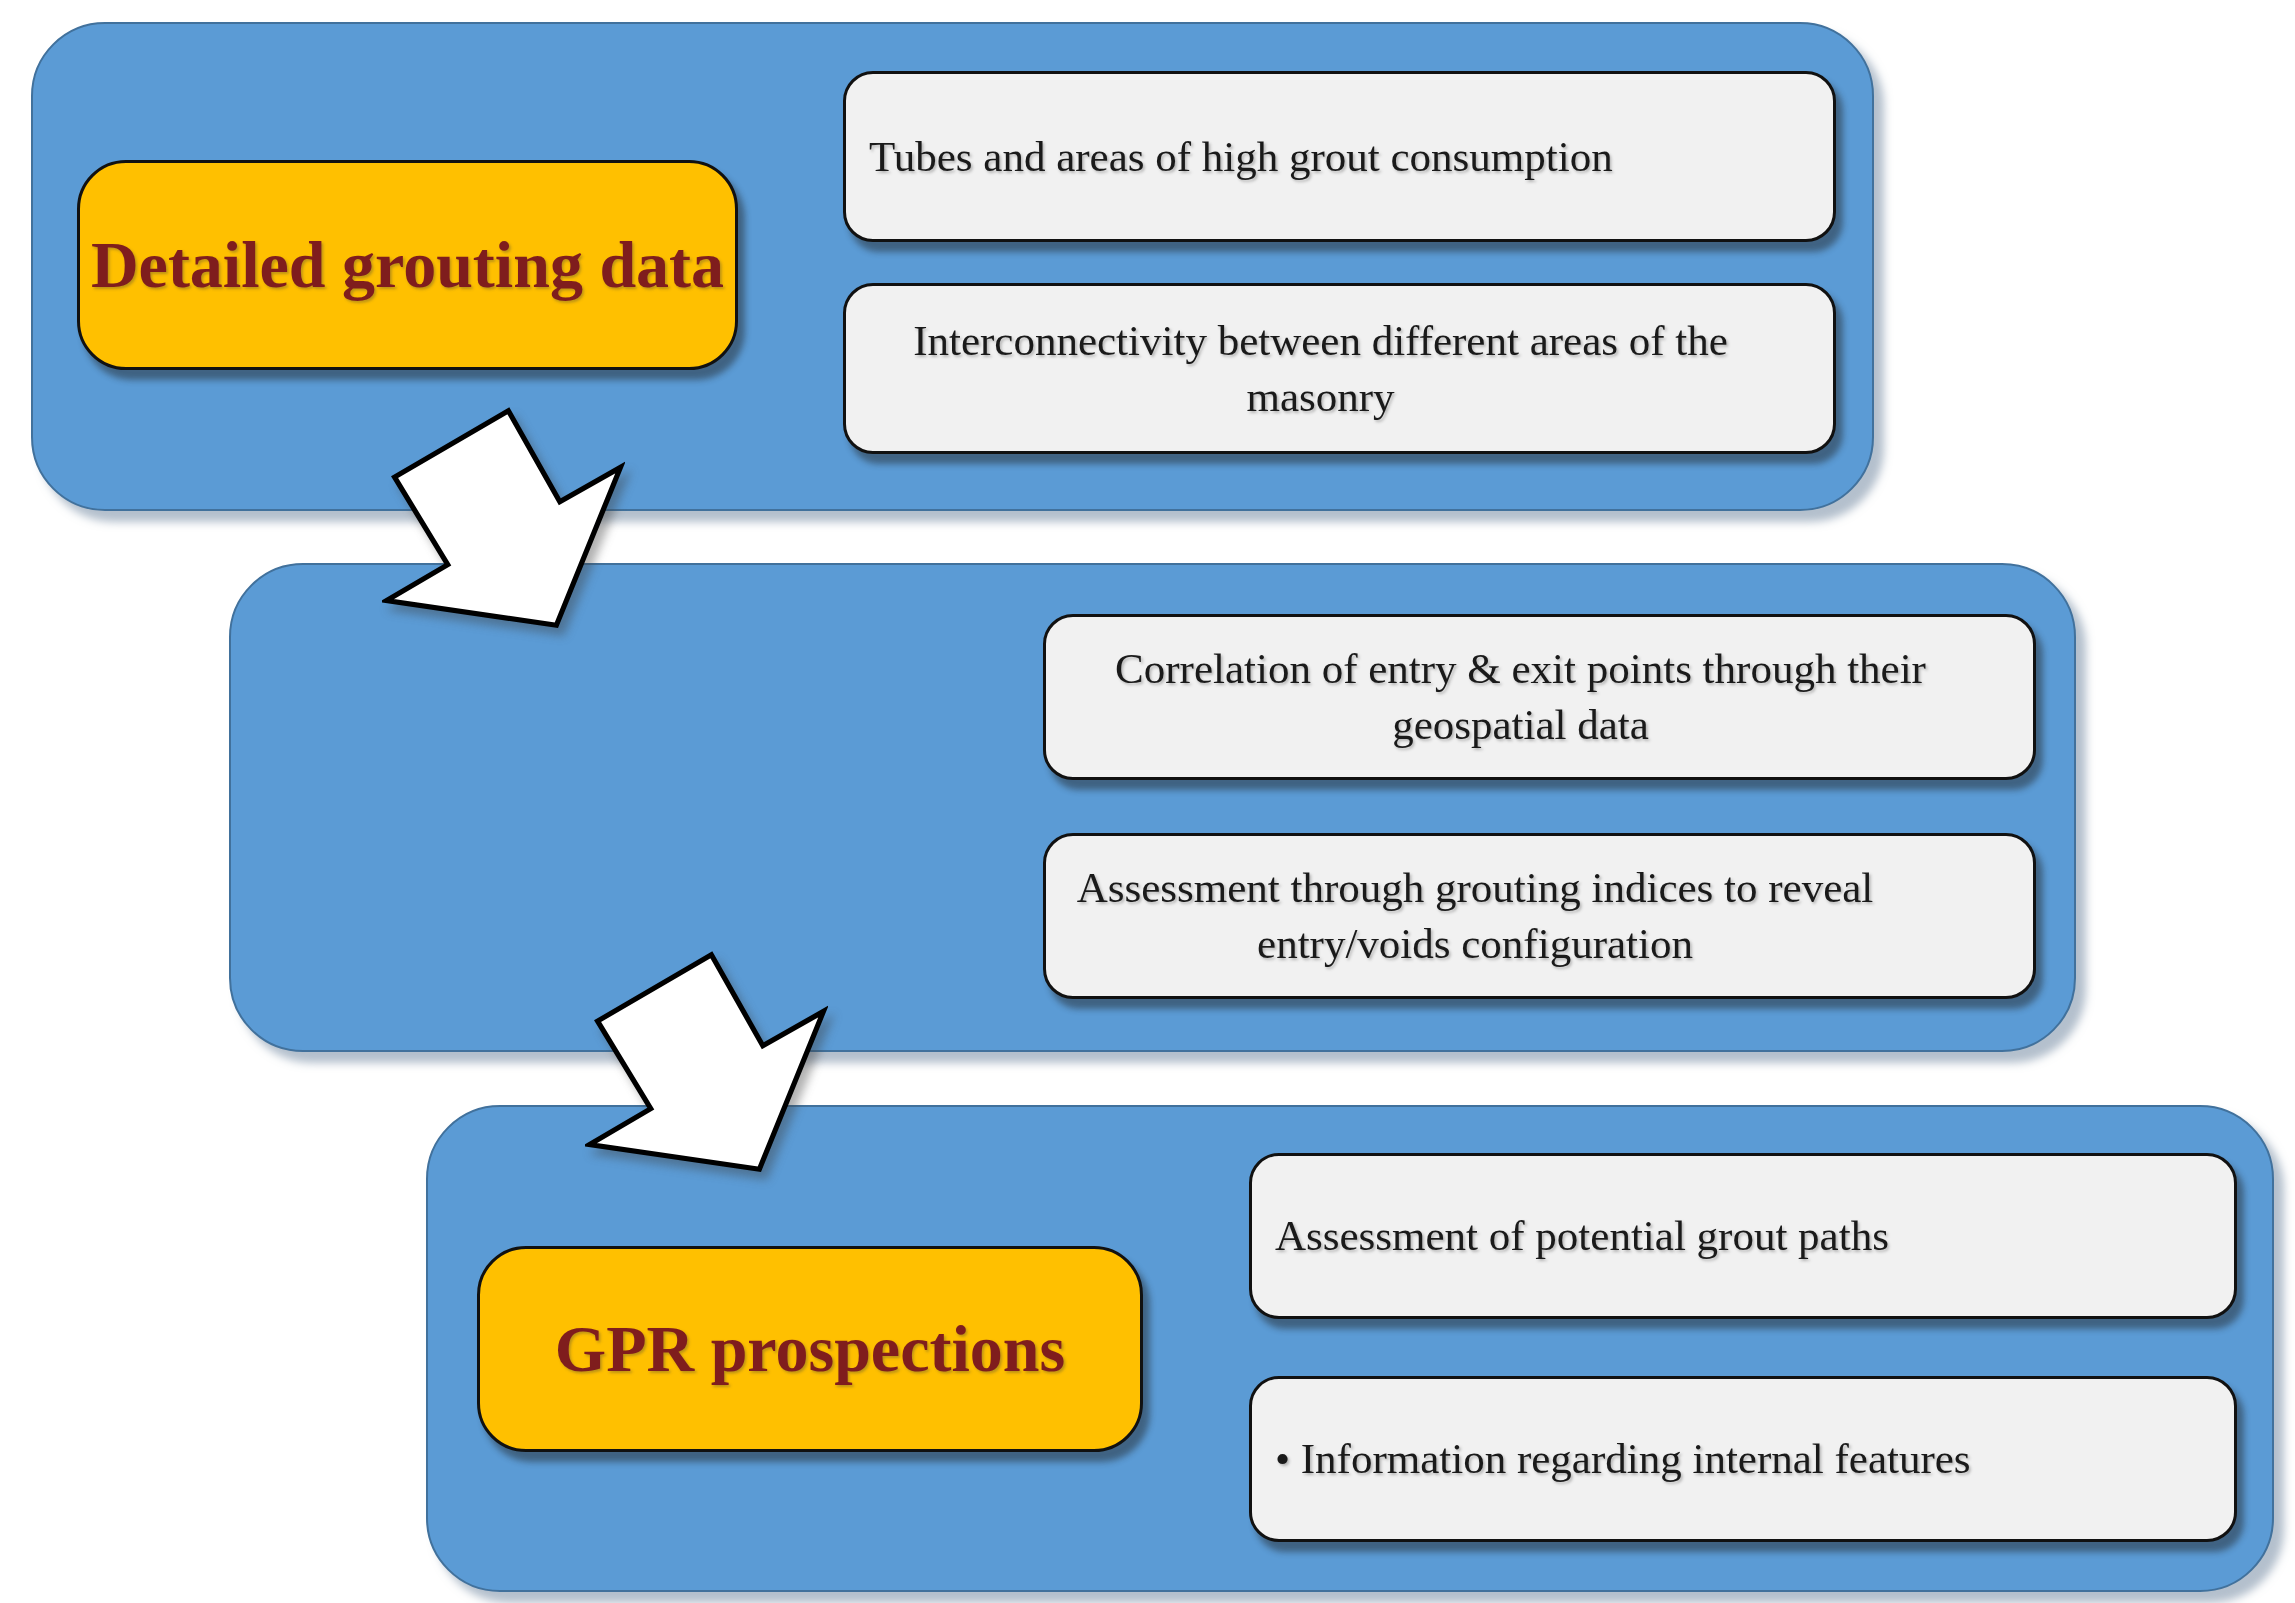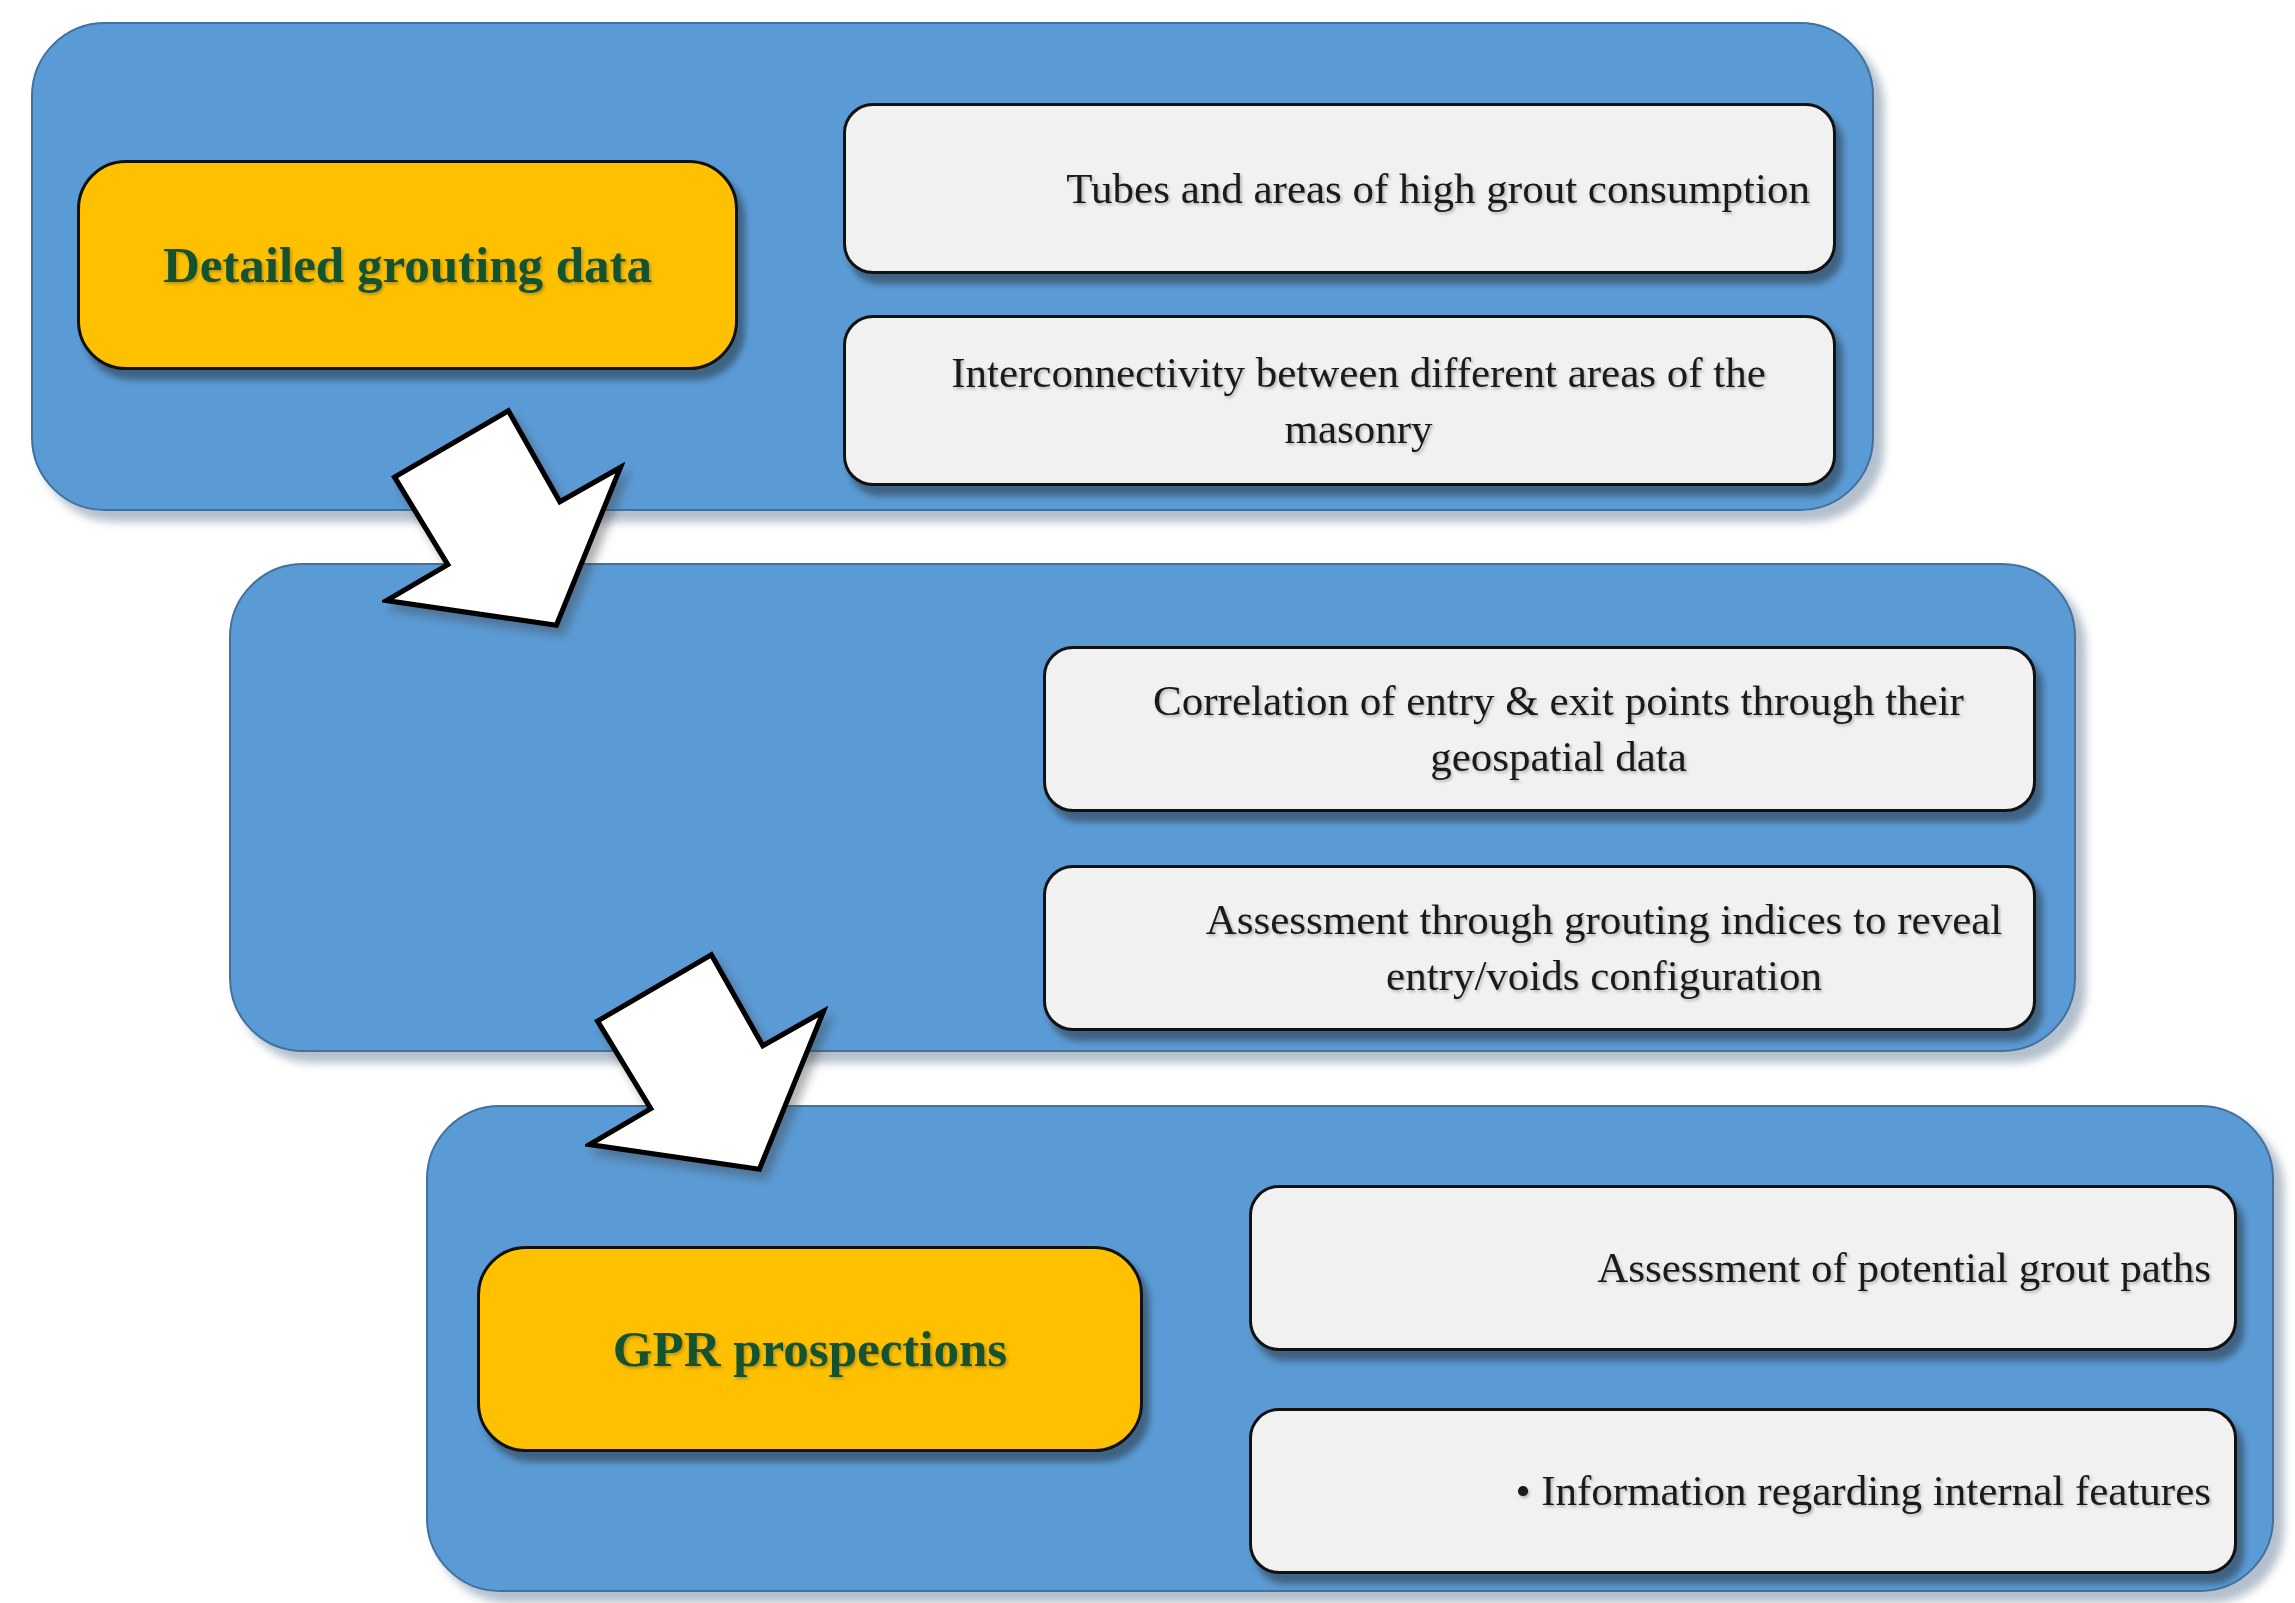--- a/index.html
+++ b/index.html
@@ -16,32 +16,31 @@
   }
   .stage{
     position:absolute;
     background:#ffc000;
     border:3.4px solid #111111;
     border-radius:49px;
     display:flex;align-items:center;justify-content:center;
     box-shadow:6.9px 9.1px 6.9px rgba(30,30,30,.45);
   }
   .stage .lbl{
-    font-weight:bold;font-size:51px;color:#14532d;text-align:center;
+    font-weight:bold;font-size:66px;color:#7f1d1d;text-align:center;
     text-shadow:1.7px 2.3px 2.9px rgba(60,60,60,.35);
     white-space:nowrap;
   }
   .out{
     position:absolute;
     background:#f1f1f1;
     border:3.4px solid #111111;
     border-radius:30px;
-    display:flex;align-items:center;justify-content:flex-end;
+    display:flex;align-items:center;justify-content:flex-start;
     box-shadow:6.9px 9.1px 6.9px rgba(30,30,30,.45);
-    margin-top:32px;
   }
   .out .txt{
     font-size:43px;color:#1a1a1a;line-height:1.3;text-align:center;
     text-shadow:1.7px 2.3px 2.9px rgba(90,90,90,.4);
     padding:0 23px;
   }
   .mw1580{max-width:903px;}
   .mw1420{max-width:812px;}
   .arrow{
     position:absolute;

